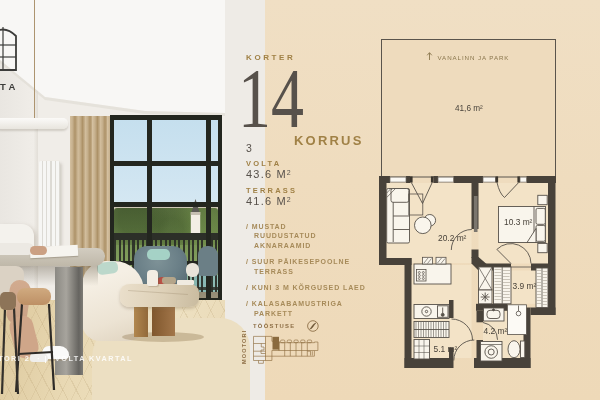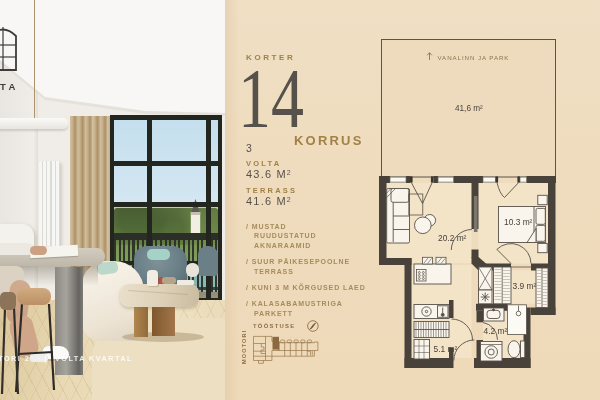--- a/index.html
+++ b/index.html
@@ -8,21 +8,21 @@
   .abs{position:absolute;}
 </style>
 </head>
 <body>
 <div class="stage">
 
   <div class="abs" style="left:225px;top:0;width:375px;height:400px;background:linear-gradient(180deg,#f0dfc4 0%,#efdcbe 45%,#eed9b8 100%);"></div>
 
   <div class="abs" style="left:225px;top:0;width:14px;height:400px;background:linear-gradient(90deg,#dcc29c 0%,rgba(238,217,184,0) 100%);opacity:.42;"></div>
 
-  <div class="abs" style="left:0;top:0;width:225px;height:400px;overflow:hidden;background:#eeebe6;">
+  <div class="abs" style="left:0;top:0;width:225px;height:400px;overflow:hidden;background:#eeebe6;padding-left:40px;">
 
     <div class="abs" style="left:0;top:90px;width:225px;height:230px;background:#f0ede8;"></div>
 
     <div class="abs" style="left:0;top:0;width:38px;height:330px;background:linear-gradient(90deg,#e9e6e1,#f0ede8 88%,#e2ded7);"></div>
 
     <svg class="abs" style="left:0;top:0;" width="225" height="125" viewBox="0 0 225 125">
       <polygon points="0,0 225,0 225,113 145,111 45,97 0,60" fill="#f8f7f5"></polygon>
       <polygon points="0,60 45,97 145,111 225,113 225,116 145,114 45,100 0,63" fill="#ddd8cf" opacity=".55"></polygon>
     </svg>
 

